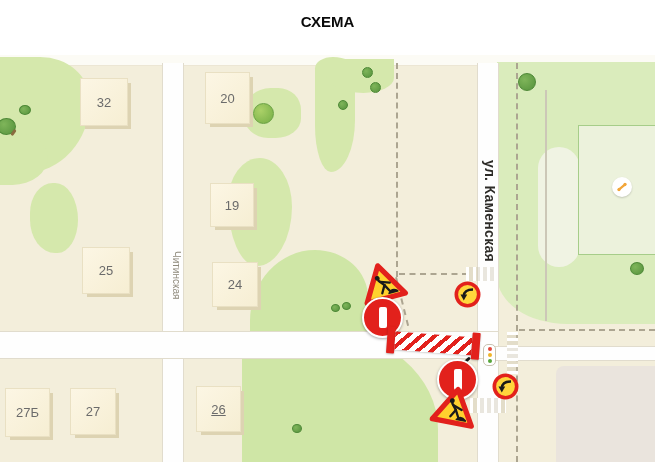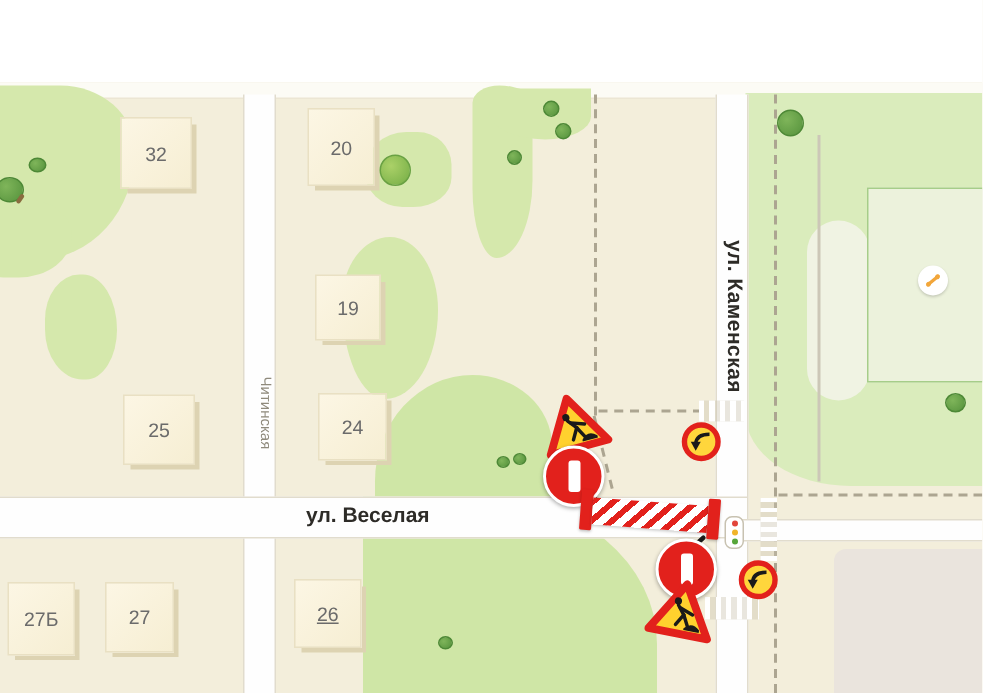--- a/index.html
+++ b/index.html
@@ -92,20 +92,21 @@
   .cap{width:8px;height:27px;background:#e2211c;border-radius:1px;box-shadow:0 1px 2px rgba(0,0,0,.25);}
   .band{flex:1;height:18px;background:repeating-linear-gradient(135deg,#e2211c 0 4px,#ffffff 4px 9px);
         box-shadow:0 1px 2px rgba(0,0,0,.2);}
 </style>
 </head>
 <body>
 
 <div class="stage">
 
   <div class="titlebar">
+    <div class="title-l1">СХЕМА</div>
   </div>
 
   <div class="map">
 
     <div class="abs topband"></div>
     <div class="abs green g1"></div>
     <div class="abs green g1b"></div>
     <div class="abs green g2"></div>
     <div class="abs green g3"></div>
     <div class="abs green g4"></div>
@@ -124,42 +125,41 @@
     <div class="abs dash-h" style="left:399px;top:218px;width:69px;"></div>
     <div class="abs dash-v" style="left:516px;top:8px;height:399px;"></div>
     <div class="abs dash-h" style="left:519px;top:274px;width:136px;"></div>
 
     <div class="abs road road-v rv-chit"></div>
     <div class="abs road road-v rv-kam"></div>
     <div class="abs road road-h rh-ves"></div>
     <div class="abs road road-h rh-east"></div>
 
     <div class="abs lbl-chit">Читинская</div>
-    <div class="abs lbl-ves">ул. Веселая</div>
     <div class="abs lbl-kam">ул. Каменская</div>
 
     <div class="abs zebra zeb-n"></div>
     <div class="abs zebra zeb-s"></div>
     <div class="abs zebra zeb-e"></div>
     <div class="abs tlight">
       <div class="dot dot-r"></div>
       <div class="dot dot-y"></div>
       <div class="dot dot-g"></div>
     </div>
 
     <div class="abs bld" style="left:80px;top:23px;width:46px;height:46px;">
         <span>32</span>
       </div>
     <div class="abs bld" style="left:205px;top:17px;width:43px;height:50px;">
         <span>20</span>
       </div>
     <div class="abs bld" style="left:210px;top:128px;width:42px;height:42px;">
         <span>19</span>
       </div>
-    <div class="abs bld" style="left:82px;top:208px;width:46px;height:45px;">
+    <div class="abs bld" style="left:82px;top:192px;width:46px;height:45px;">
         <span>25</span>
       </div>
     <div class="abs bld" style="left:212px;top:207px;width:44px;height:43px;">
         <span>24</span>
       </div>
     <div class="abs bld" style="left:5px;top:333px;width:43px;height:47px;">
         <span>27Б</span>
       </div>
     <div class="abs bld" style="left:70px;top:333px;width:44px;height:45px;">
         <span>27</span>

